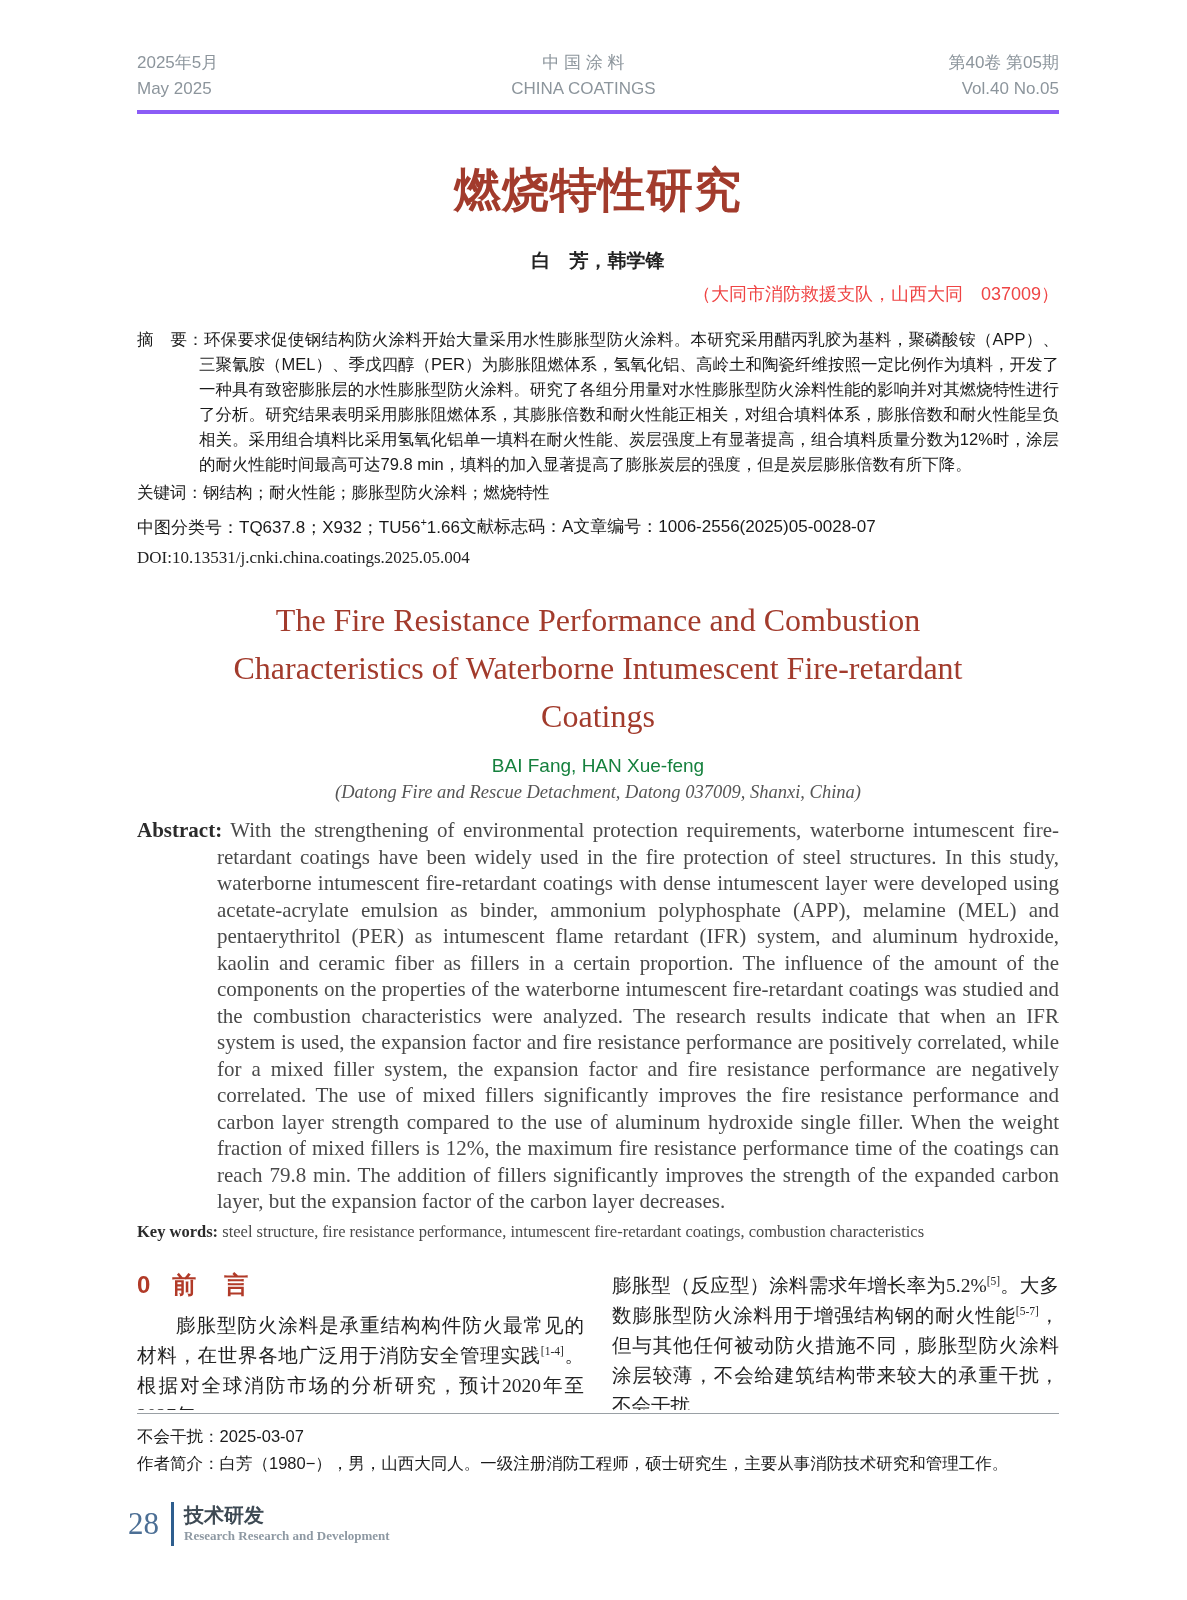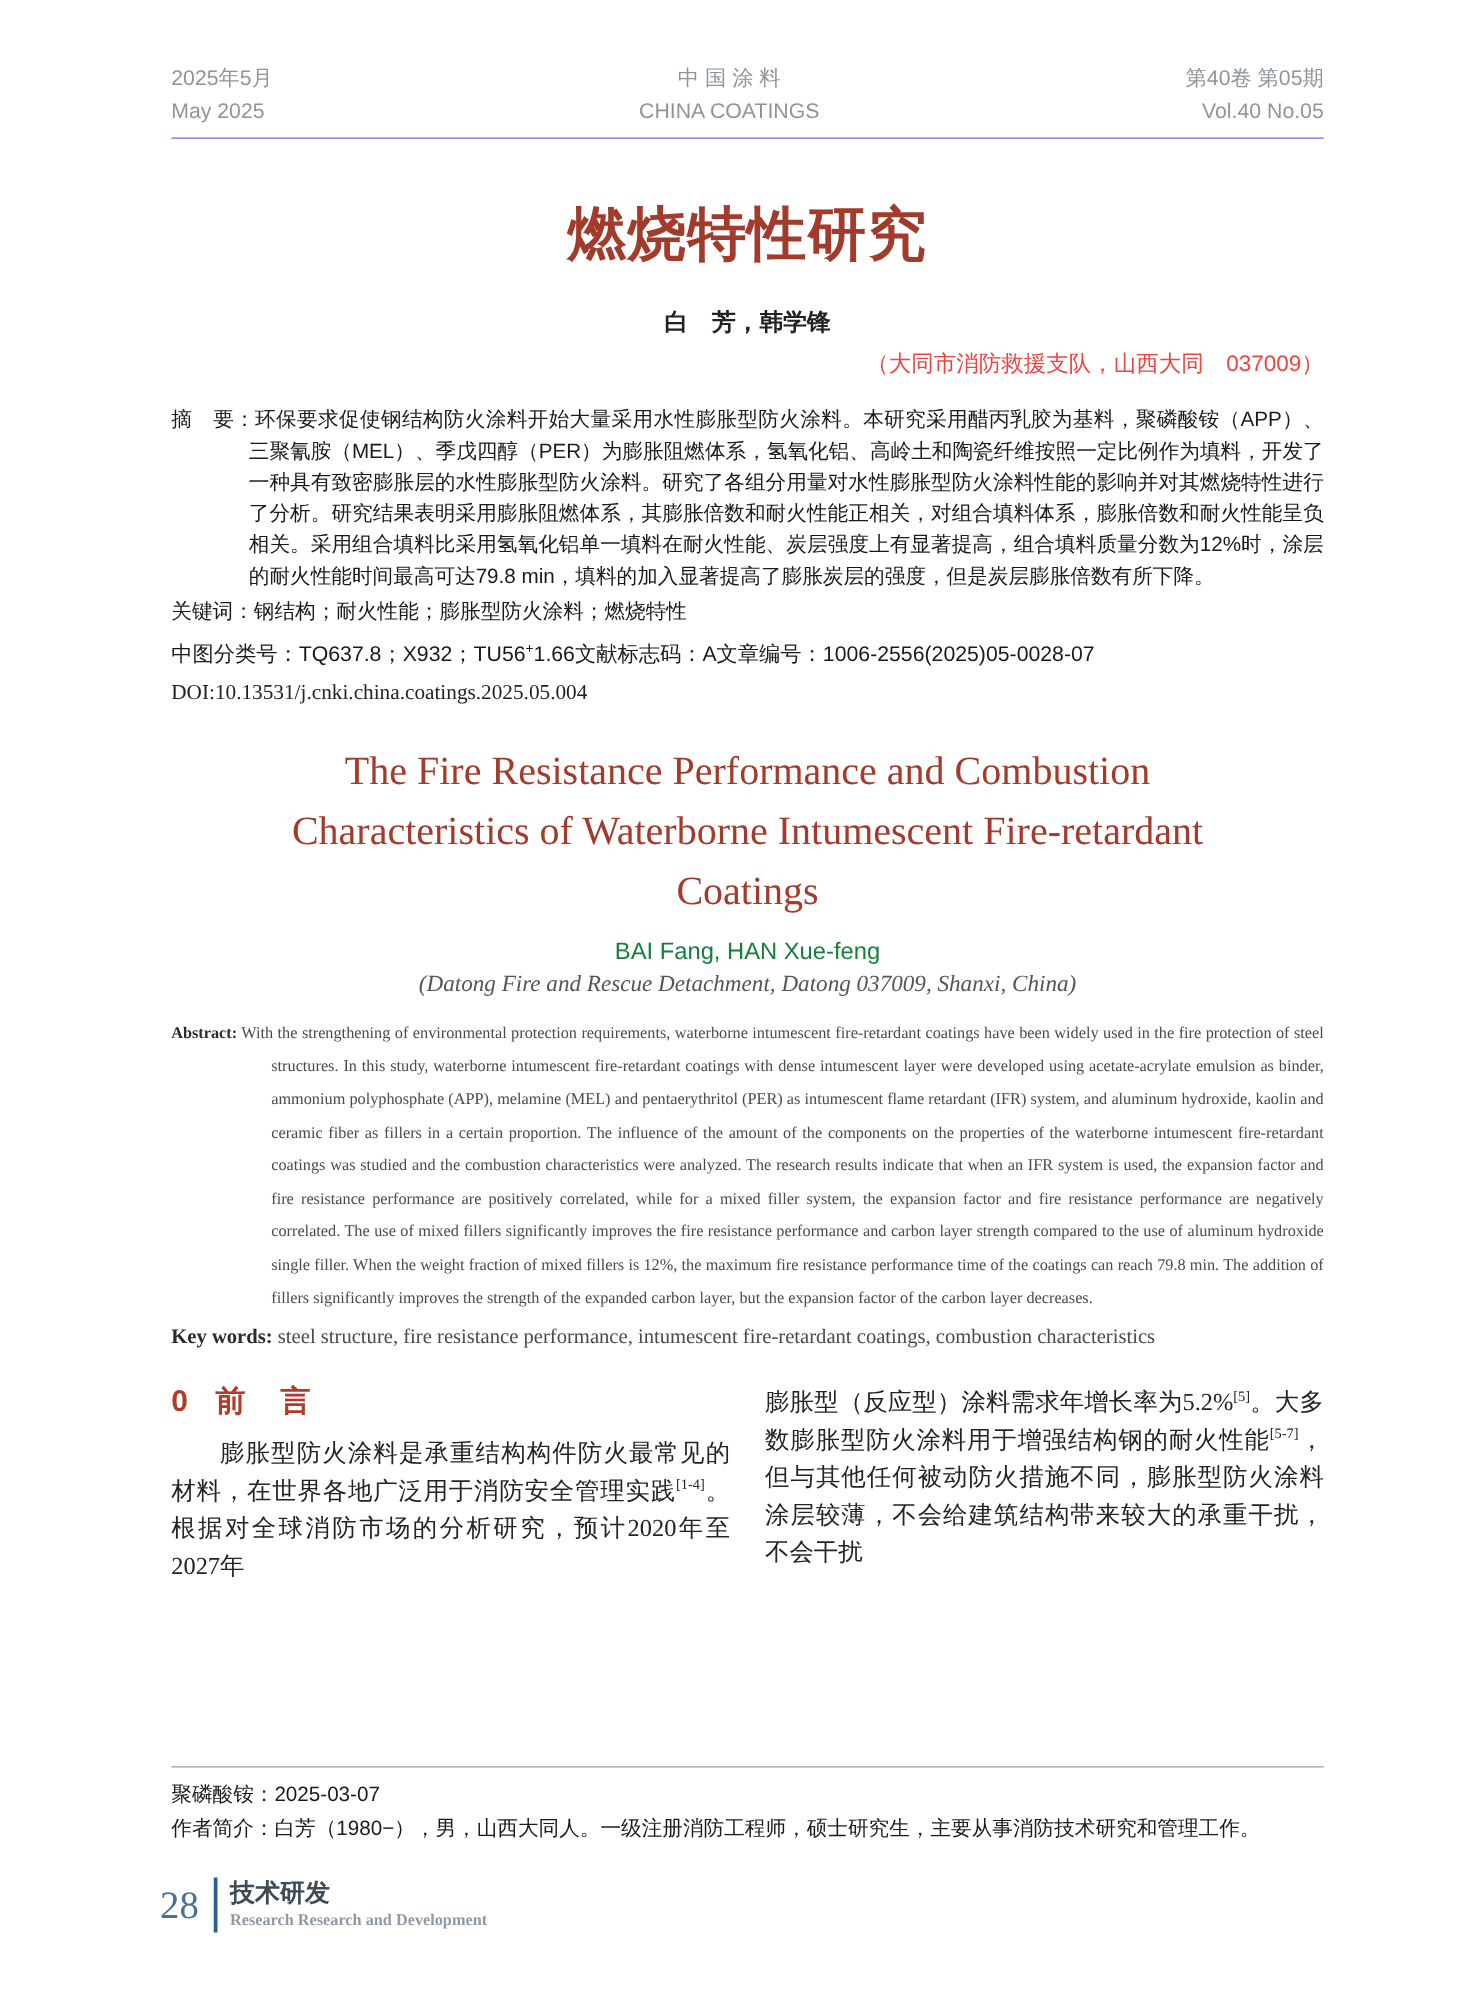--- a/index.html
+++ b/index.html
@@ -8,21 +8,21 @@
     position:relative; width:1187px; height:1600px; background:#fff;
     font-family:"Liberation Sans", sans-serif; color:#1e1e1e; overflow:hidden;
     margin:0 auto;
   }
   .flow {
     position:absolute; top:0; left:137px; width:922px; height:1410px; overflow:hidden;
   }
   
   .jheader {
     display:flex; justify-content:space-between; align-items:flex-end;
-    padding-top:50px; padding-bottom:9px; border-bottom:1px solid #8b5cf6;
+    padding-top:50px; padding-bottom:9px; border-bottom:4px solid #8b5cf6;
     color:#8c959c; font-size:17px; line-height:1.5;
   }
   .jheader .hcol { white-space:nowrap; }
   .jheader .hc { text-align:center; }
   .jheader .hr { text-align:right; }
   
   .title-cn {
     margin-top:42px; text-align:center; color:#a23b2c; font-weight:bold;
     font-size:47px; line-height:1.44; letter-spacing:1px;
   }
@@ -45,21 +45,21 @@
     margin-top:28px; text-align:center; color:#a23b2c; font-weight:normal;
     font-family:"Liberation Serif", serif; font-size:32px; line-height:1.5;
   }
   .authors-en { margin-top:15px; text-align:center; color:#15803d; font-size:19px; }
   .affil-en {
     margin-top:5px; text-align:center; font-family:"Liberation Serif", serif;
     font-style:italic; font-size:18.5px; color:#555;
   }
   
   .abs-en {
-    margin-top:14px; font-family:"Liberation Serif", serif; font-size:13px;
+    margin-top:14px; font-family:"Liberation Serif", serif; font-size:21px;
     line-height:26.5px; color:#4a4a4a; text-align:justify;
     padding-left:80px; text-indent:-80px;
   }
   .abs-en .lbl, .kw-en .lbl { font-weight:bold; color:#2b2b2b; }
   .kw-en {
     margin-top:4px; font-family:"Liberation Serif", serif; font-size:16.5px;
     line-height:26px; color:#4a4a4a;
   }
   
   .cols { margin-top:26px; display:flex; gap:28px; }
@@ -142,21 +142,21 @@
         <div class="sec-head"><span class="num">0</span><span>前　言</span></div>
         <p class="indent"><span>膨胀型防火涂料是承重结构构件防火最常见的材料，在世界各地广泛用于消防安全管理实践</span><sup class="ref">[1-4]</sup><span>。根据对全球消防市场的分析研究，预计2020年至2027年</span></p>
       </div>
       <div class="col">
         <p><span>膨胀型（反应型）涂料需求年增长率为5.2%</span><sup class="ref">[5]</sup><span>。大多数膨胀型防火涂料用于增强结构钢的耐火性能</span><sup class="ref">[5-7]</sup><span>，但与其他任何被动防火措施不同，膨胀型防火涂料涂层较薄，不会给建筑结构带来较大的承重干扰，不会干扰</span></p>
       </div>
     </div>
   </div>
 
   <div class="footnote">
-    <div><span>聚磷酸铵：</span><span>2025-03-07</span></div>
+    <div><span>不会干扰：</span><span>2025-03-07</span></div>
     <div><span>作者简介：</span><span>白芳（1980−），男，山西大同人。一级注册消防工程师，硕士研究生，主要从事消防技术研究和管理工作。</span></div>
   </div>
 
   <div class="pagefooter">
     <div class="pnum">28</div>
     <div class="vbar"></div>
     <div>
       <div class="col-cn">技术研发</div>
       <div class="col-en">Research Research and Development</div>
     </div>

